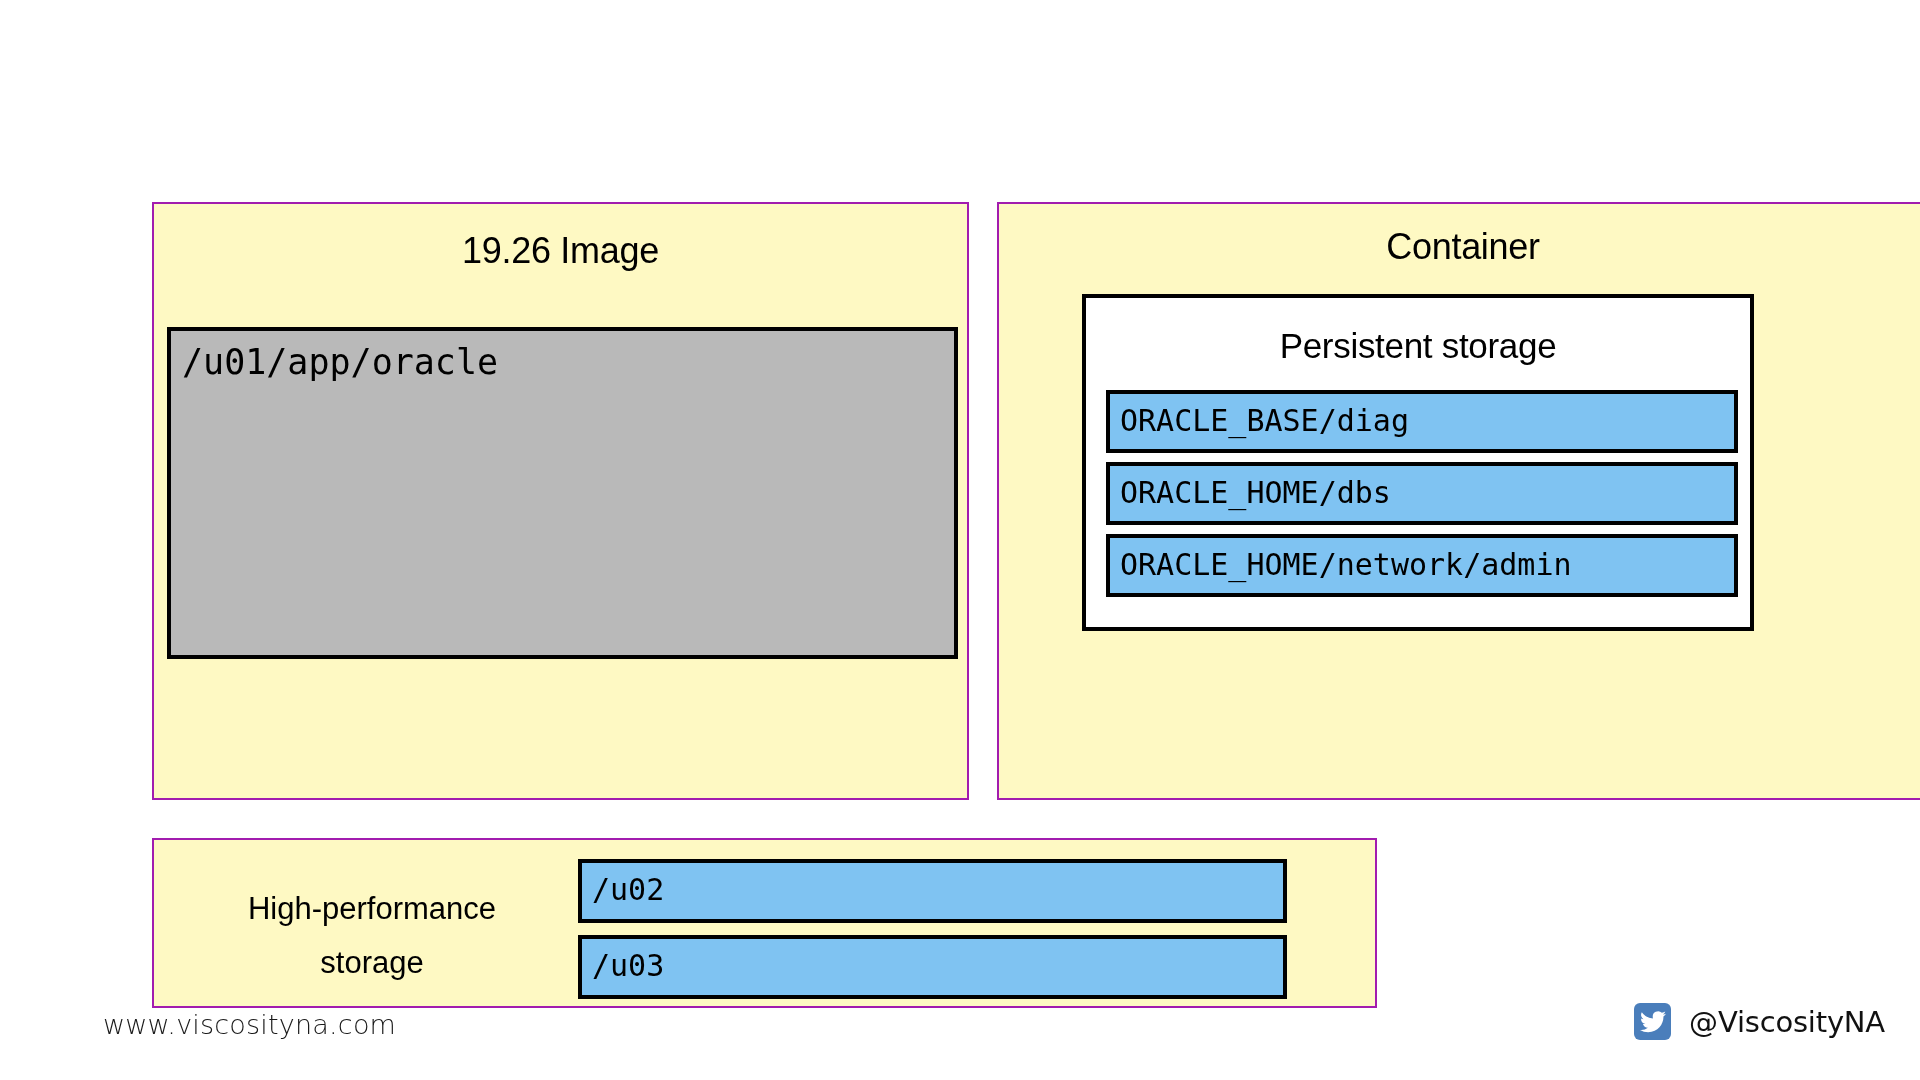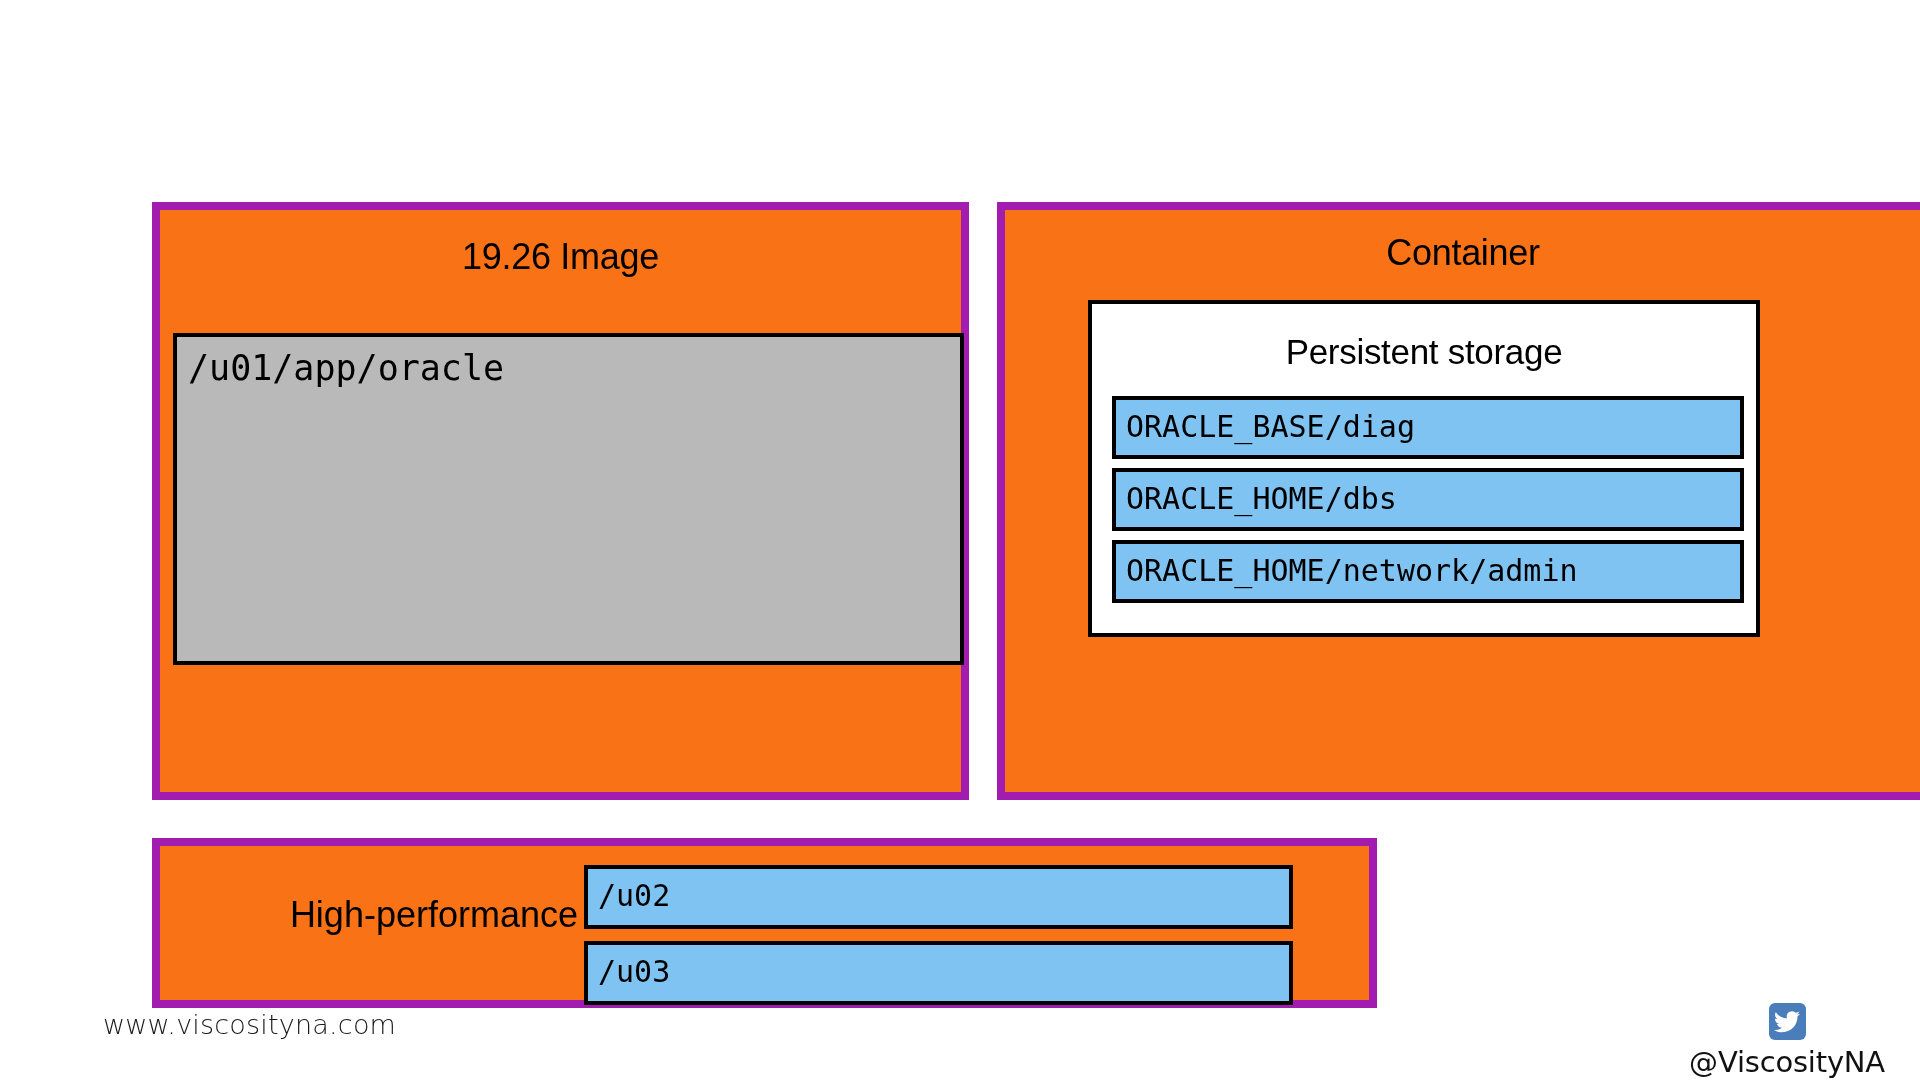--- a/index.html
+++ b/index.html
@@ -19,22 +19,22 @@
     position: absolute;
     left: 0; top: 0;
     width: 1920px;
     height: 1080px;
   }
 
   
   .panel {
     position: absolute;
     box-sizing: border-box;
-    border: 8px solid #a21caf;
-    background: #f97316;
+    border: 2px solid #a21caf;
+    background: #fef9c3;
   }
 
   .panel-title {
     position: absolute;
     left: 0;
     width: 100%;
     text-align: center;
     font-size: 36px;
     font-weight: 400;
     color: #000000;
@@ -129,22 +129,22 @@
     left: 152px;
     top: 838px;
     width: 1225px;
     height: 170px;
   }
   #hps-label {
     position: absolute;
     left: 18px;
     top: 42px;
     width: 400px;
-    text-align: right;
-    font-size: 36px;
+    text-align: center;
+    font-size: 31px;
     line-height: 54px;
     color: #000000;
   }
   #hps-mounts {
     position: absolute;
     left: 424px;
     top: 19px;
     width: 709px;
     text-align: right;
   }
@@ -164,22 +164,21 @@
     letter-spacing: 0.2px;
     color: #1a1a1a;
     white-space: nowrap;
   }
   #footer-social {
     position: absolute;
     right: 35px;
     top: 1003px;
     display: flex;
     align-items: center;
-    gap: 5px;
-    flex-direction: column;
+    gap: 18px;
   }
   #twitter-icon {
     width: 37px;
     height: 37px;
     border-radius: 6px;
     background: #4a7ebb;
     display: flex;
     align-items: center;
     justify-content: center;
     flex: 0 0 auto;
@@ -223,20 +222,21 @@
         <div class="mount-box">
           <span class="mount-label">ORACLE_HOME/network/admin</span>
         </div>
       </div>
     </div>
   </div>
 
   <div class="panel" id="hps-panel">
     <div id="hps-label">
       <div>High-performance</div>
+      <div>storage</div>
     </div>
 
     <div id="hps-mounts">
       <div class="mount-box">
         <span class="mount-label">/u02</span>
       </div>
       <div class="mount-box">
         <span class="mount-label">/u03</span>
       </div>
     </div>

